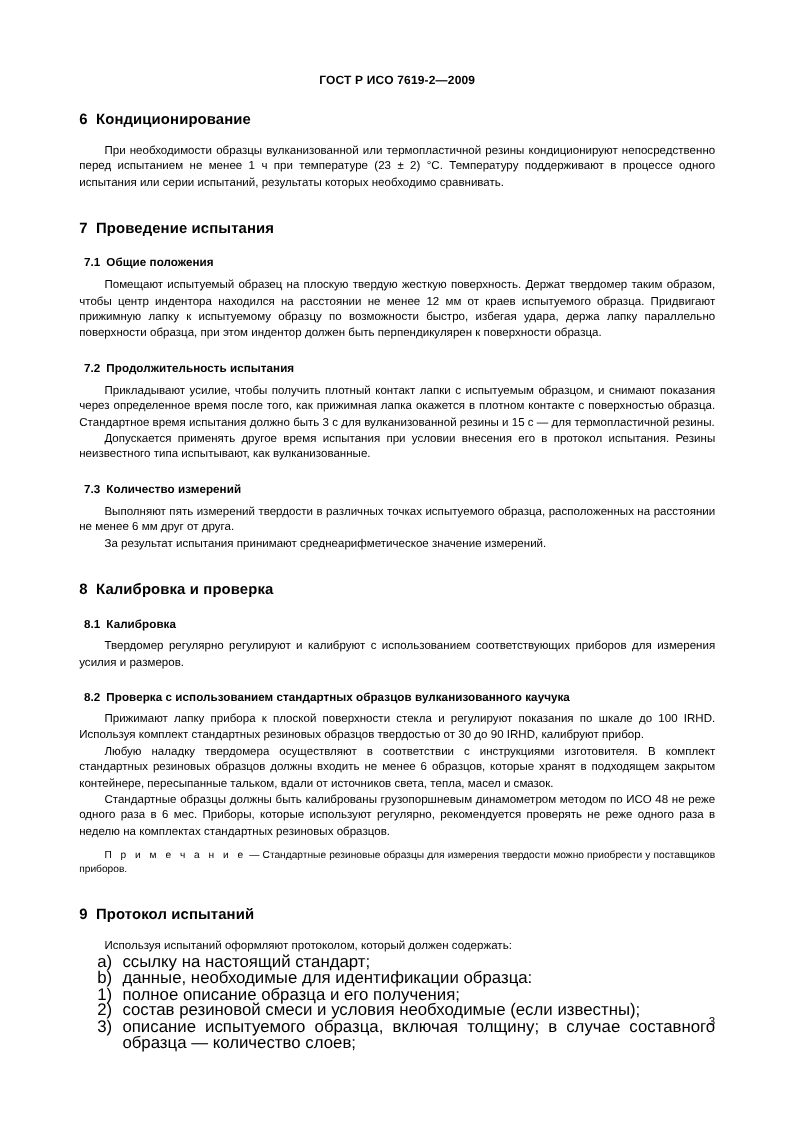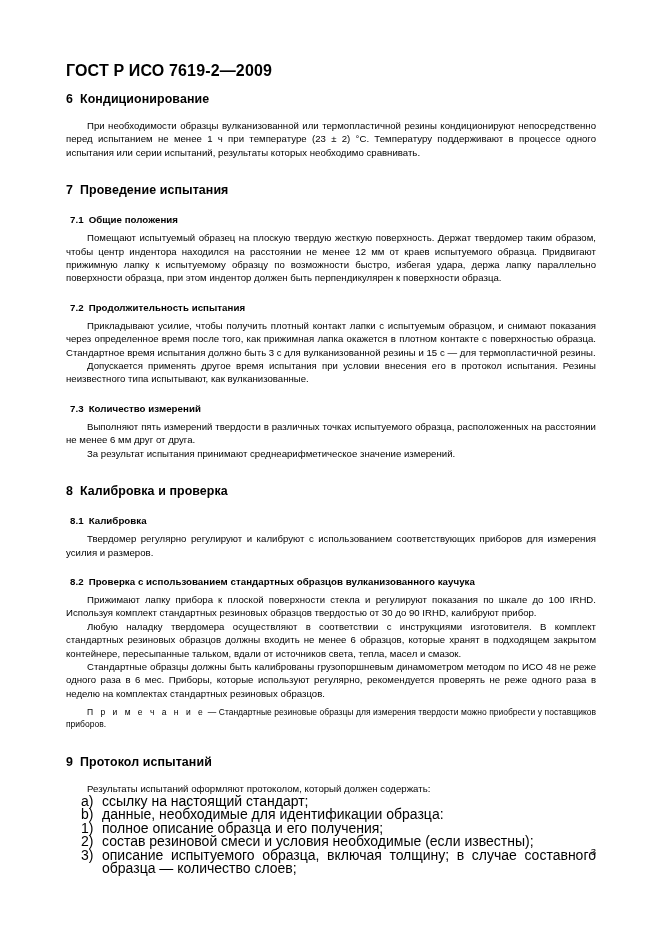--- a/index.html
+++ b/index.html
@@ -18,22 +18,22 @@
     height: 936px;
     background: #ffffff;
     overflow: hidden;
     box-sizing: border-box;
   }
   .page-header {
     position: absolute;
     top: 62px;
     left: 66px;
     right: 65px;
-    text-align: left;
-    font-size: 16px;
+    text-align: center;
+    font-size: 10px;
     font-weight: bold;
     letter-spacing: 0.15px;
     white-space: nowrap;
   }
   .content {
     position: absolute;
     top: 92px;
     left: 66px;
     width: 530px;
   }
@@ -176,21 +176,21 @@
     <p class="para">Стандартные образцы должны быть калиброваны грузопоршневым динамометром методом по ИСО 48 не реже одного раза в 6 мес. Приборы, которые используют регулярно, рекомендуется проверять не реже одного раза в неделю на комплектах стандартных резиновых образцов.</p>
 
     <div class="gap-small"></div>
     <p class="note"><span class="note-label">П р и м е ч а н и е</span><span> — Стандартные резиновые образцы для измерения твердости можно приобрести у поставщиков приборов.</span></p>
 
     <div class="gap-sec-before"></div>
     <h2 class="sec">
       <span class="sec-num">9</span><span>Протокол испытаний</span>
     </h2>
     <div class="gap-sec-after"></div>
-    <p class="para">Результаты испытаний оформляют протоколом, который должен содержать:</p>
+    <p class="para">Используя испытаний оформляют протоколом, который должен содержать:</p>
 
     <ul class="list">
       <li><span class="li-marker">a)</span><span>ссылку на настоящий стандарт;</span></li>
       <li><span class="li-marker">b)</span><span>данные, необходимые для идентификации образца:</span></li>
       <li><span class="li-marker">1)</span><span>полное описание образца и его получения;</span></li>
       <li><span class="li-marker">2)</span><span>состав резиновой смеси и условия необходимые (если известны);</span></li>
       <li><span class="li-marker">3)</span><span>описание испытуемого образца, включая толщину; в случае составного образца — количество слоев;</span></li>
     </ul>
 
   </div>

